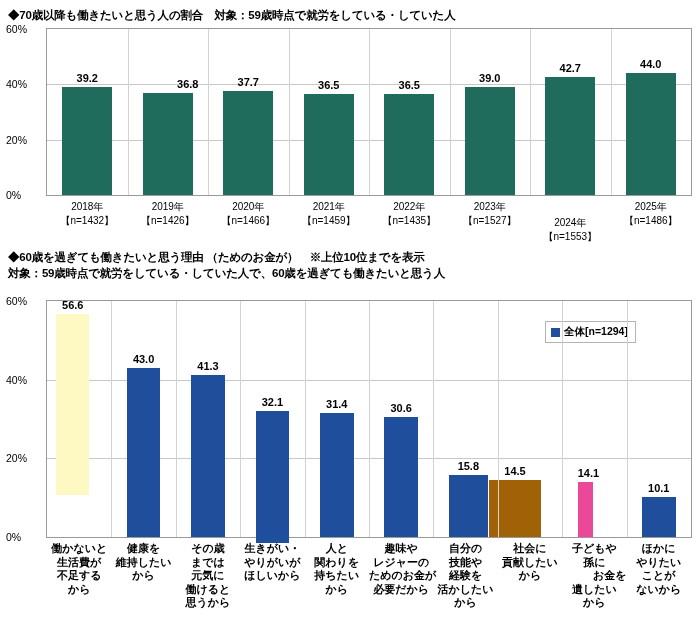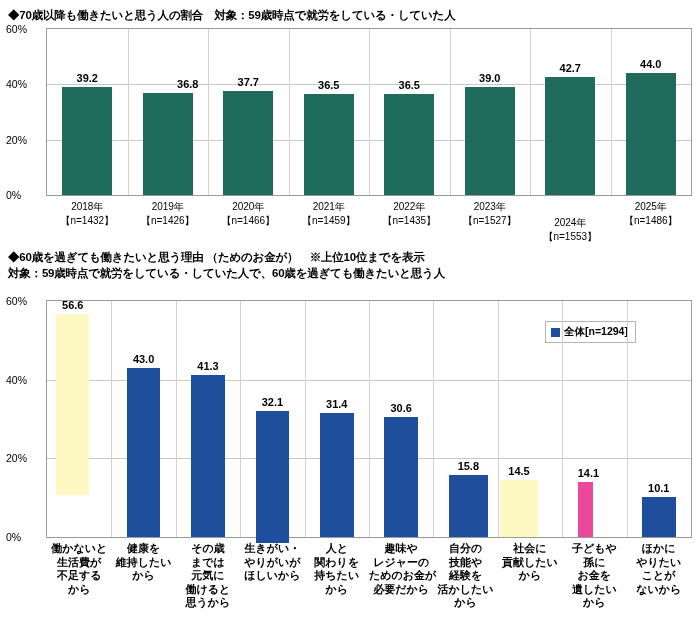--- a/index.html
+++ b/index.html
@@ -228,21 +228,21 @@
       </div>
       <div class="vdiv" style="left: 305px; top: 301px; height: 236px;"></div>
       <div class="bar" style="position: absolute; left: 384.456px; width: 33.488px; top: 416.64px; height: 120.36px; background: rgb(31, 78, 156);">
         <div class="bar-val">30.6</div>
       </div>
       <div class="vdiv" style="left: 369px; top: 301px; height: 236px;"></div>
       <div class="bar" style="position: absolute; left: 448.856px; width: 39px; top: 474.853px; height: 62.1467px; background: rgb(31, 78, 156);">
         <div class="bar-val">15.8</div>
       </div>
       <div class="vdiv" style="left: 433px; top: 301px; height: 236px;"></div>
-      <div class="bar" style="position: absolute; left: 500px; width: 38px; top: 479.967px; height: 57.0333px; background: #fef9c3;">
+      <div class="bar" style="position: absolute; left: 489px; width: 52px; top: 479.967px; height: 57.0333px; background: #a16207;">
         <div class="bar-val">14.5</div>
       </div>
       <div class="vdiv" style="left: 498px; top: 301px; height: 236px;"></div>
       <div class="bar" style="position: absolute; left: 577.656px; width: 15px; top: 481.54px; height: 55.46px; background: #ec4899;">
         <div class="bar-val">14.1</div>
       </div>
       <div class="vdiv" style="left: 562px; top: 301px; height: 236px;"></div>
       <div class="bar" style="position: absolute; left: 642.056px; width: 33.488px; top: 497.273px; height: 39.7267px; background: rgb(31, 78, 156);">
         <div class="bar-val">10.1</div>
       </div>
@@ -292,21 +292,21 @@
         <span class="l2" style="display: block;">から</span>
       </div>
       <div class="xcat2" style="width: 64.4px; flex: 0 0 64.4px;">
         <span class="l2" style="display: block;">社会に</span>
         <span class="l2" style="display: block;">貢献したい</span>
         <span class="l2" style="display: block;">から</span>
       </div>
       <div class="xcat2" style="width: 64.4px; flex: 0 0 64.4px;">
         <span class="l2" style="display: block;">子どもや</span>
         <span class="l2" style="display: block;">孫に</span>
-        <span class="l2" style="display: block;">お金を</span>
+        <span class="l2" style="display: block; text-align: right;">お金を</span>
         <span class="l2" style="display: block;">遺したい</span>
         <span class="l2" style="display: block;">から</span>
       </div>
       <div class="xcat2" style="width: 64.4px; flex: 0 0 64.4px;">
         <span class="l2" style="display: block;">ほかに</span>
         <span class="l2" style="display: block;">やりたい</span>
         <span class="l2" style="display: block;">ことが</span>
         <span class="l2" style="display: block;">ないから</span>
       </div>
     </div>

